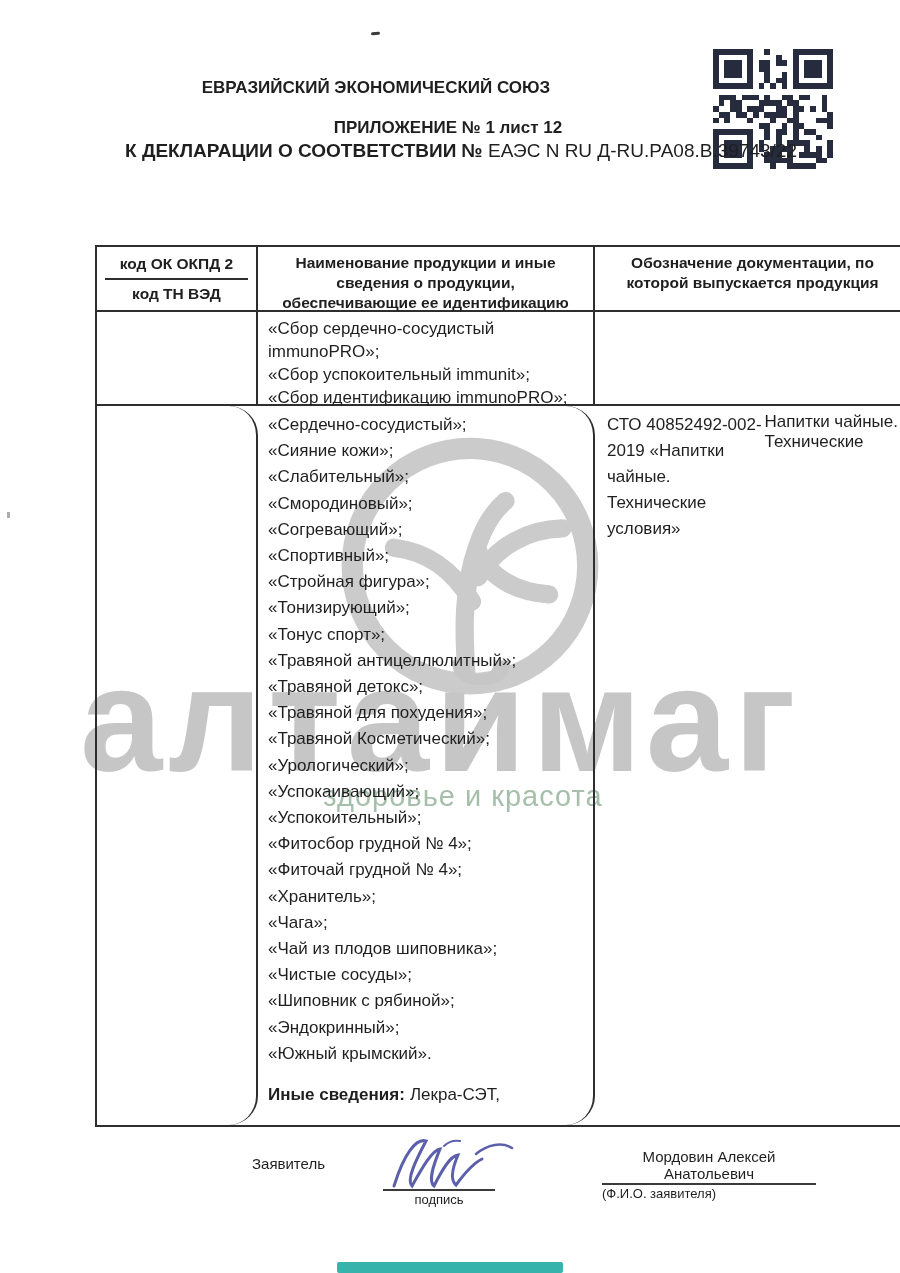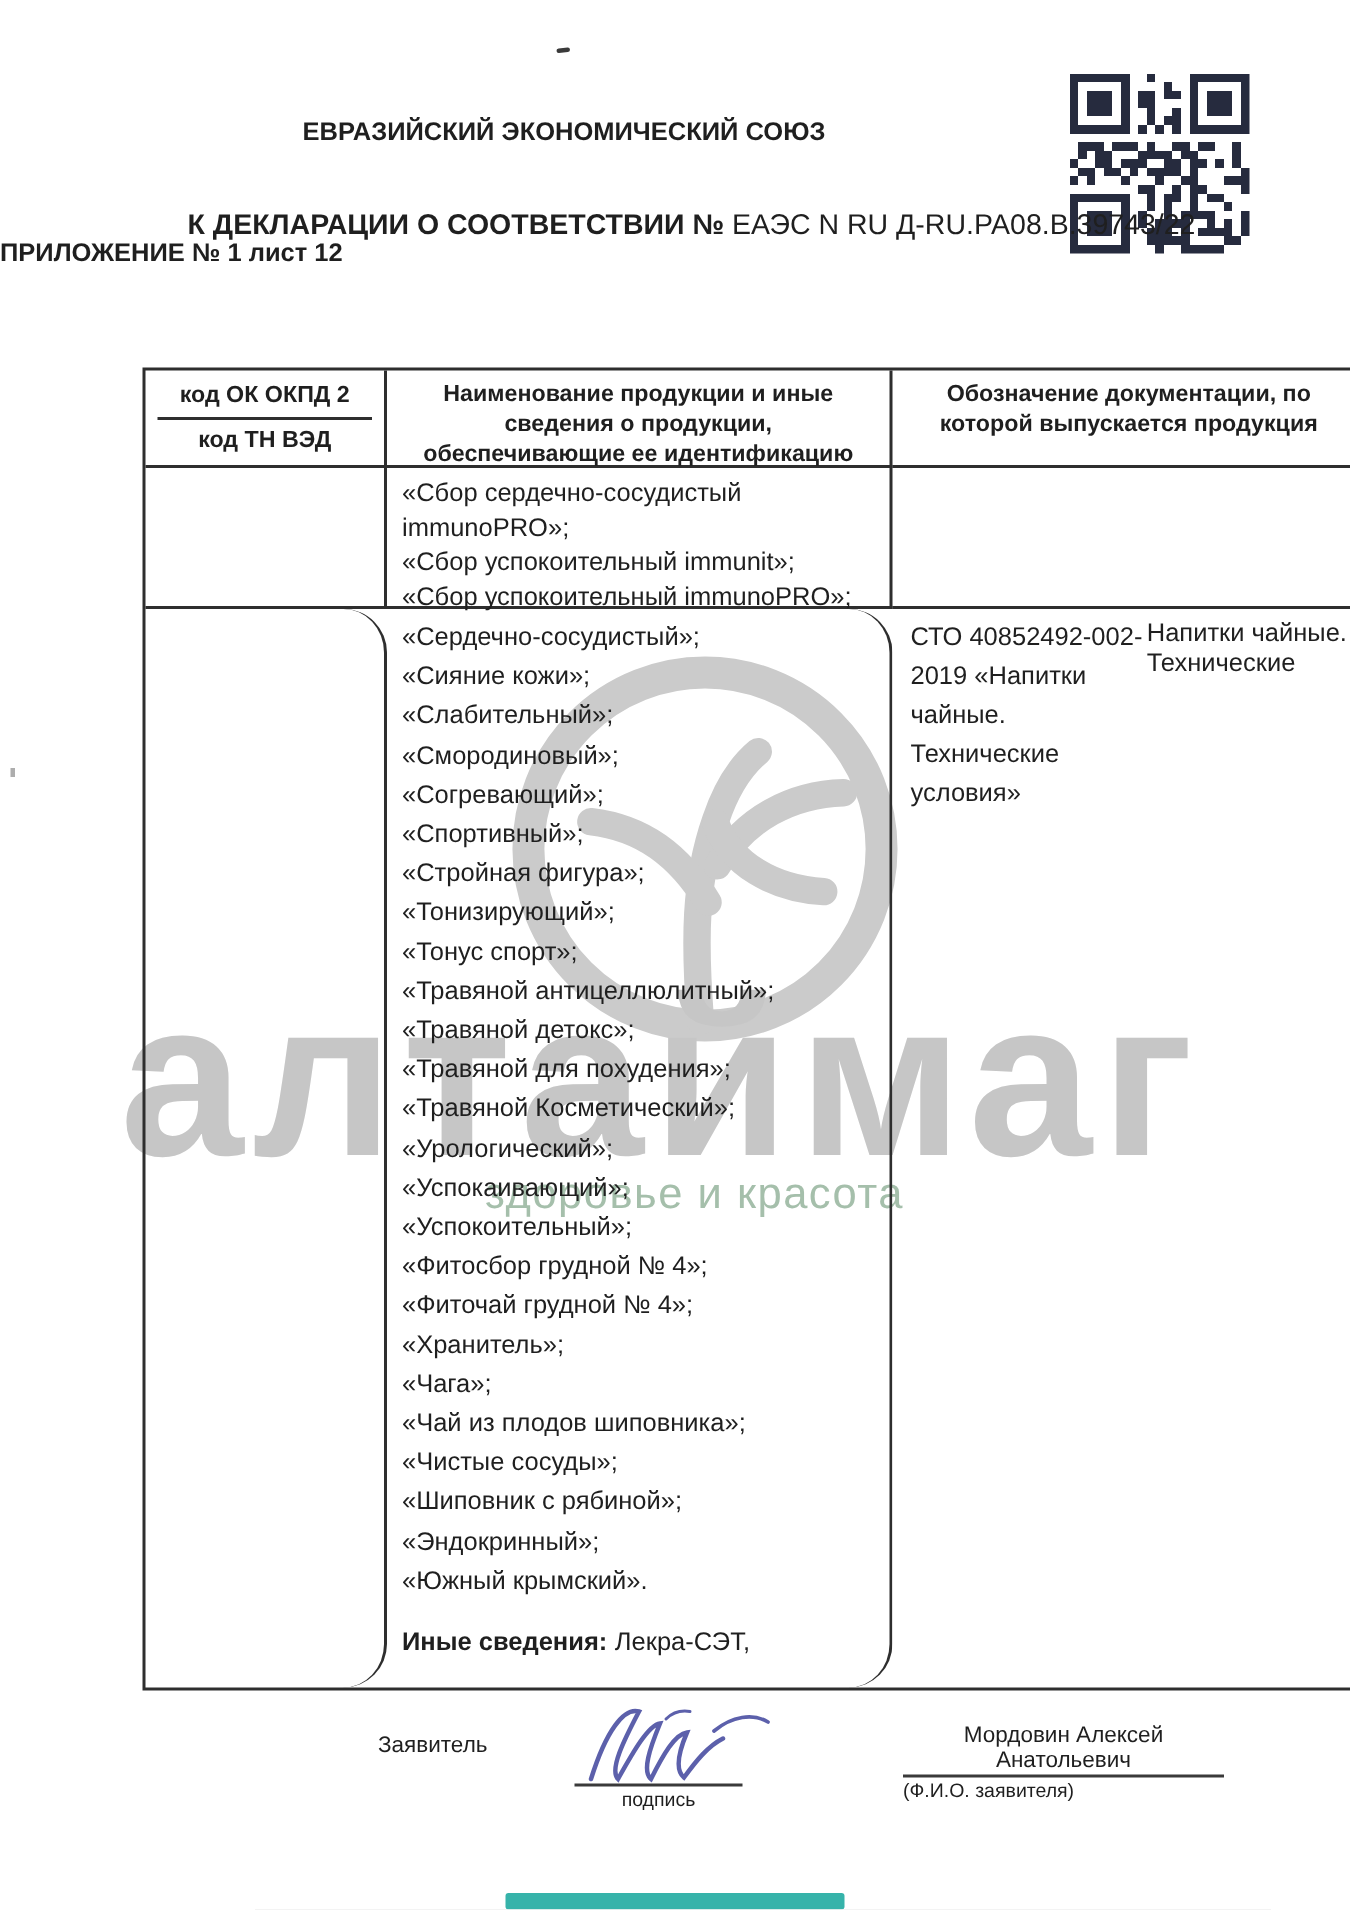--- a/index.html
+++ b/index.html
@@ -14,21 +14,21 @@
   
   .watermark{position:absolute;inset:0;z-index:0;}
   .wm-logo{position:absolute;left:333px;top:425px;width:274px;height:278px;}
   .wm-brand{position:absolute;left:80px;top:645px;width:800px;font-size:148px;font-weight:bold;letter-spacing:6px;line-height:150px;white-space:nowrap;}
   .wm-tagline{position:absolute;left:318px;top:780px;width:290px;text-align:center;font-size:29px;letter-spacing:1px;white-space:nowrap;}
   
   .qr{position:absolute;left:713px;top:49px;width:120px;height:120px;z-index:1;}
   .qr svg{width:100%;height:100%;shape-rendering:crispEdges;}
   
   .hdr1{position:absolute;left:0;top:78px;width:752px;text-align:center;font-size:17px;font-weight:bold;z-index:1;}
-  .hdr2{position:absolute;left:0;top:118px;width:896px;font-size:17px;font-weight:bold;z-index:1;margin-top:41px;}
+  .hdr2{position:absolute;left:0;top:118px;width:896px;text-align:center;font-size:17px;font-weight:bold;z-index:1;}
   .hdr3{position:absolute;left:461px;top:140px;transform:translateX(-50%);white-space:nowrap;font-size:19px;z-index:2;}
   .hdr3 .b{font-weight:bold;}
   
   .tbl{
     position:absolute;left:47px;top:245px;width:813px;height:882px;z-index:1;
     display:grid;grid-template-columns:161px 337px 315px;grid-template-rows:65px 94px 1fr;
     border:2px solid #2e2e2e;
     margin-left:48px;
   }
   .cell{border-right:2px solid #2e2e2e;border-bottom:2px solid #2e2e2e;}
@@ -231,21 +231,21 @@
 обеспечивающие ее идентификацию</div>
     <div class="cell hcell lastcol">Обозначение документации, по
 которой выпускается продукция</div>
 
     <div class="cell"></div>
     <div class="cell r1cell">
       <div>
           <div class="r1line">«Сбор сердечно-сосудистый
 immunoPRO»;</div>
           <div class="r1line">«Сбор успокоительный immunit»;</div>
-          <div class="r1line">«Сбор успокоительный immunoPRO»;</div>
+          <div class="r1line">«Сбор идентификацию immunoPRO»;</div>
         </div>
     </div>
     <div class="cell lastcol"></div>
 
     <div class="cell lastrow"></div>
     <div class="cell lastrow r2c2">
       <div class="plist">
           <div class="product-line">«Сердечно-сосудистый»;</div>
           <div class="product-line">«Сияние кожи»;</div>
           <div class="product-line">«Слабительный»;</div>

